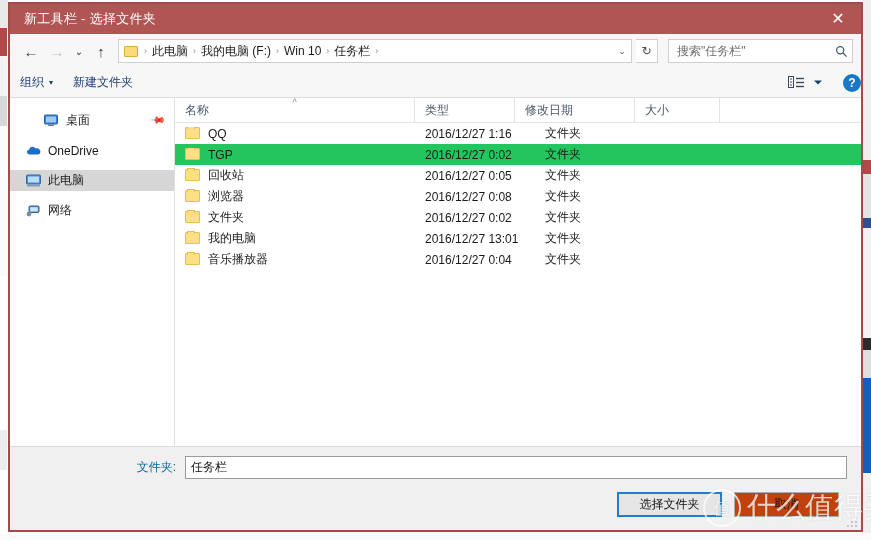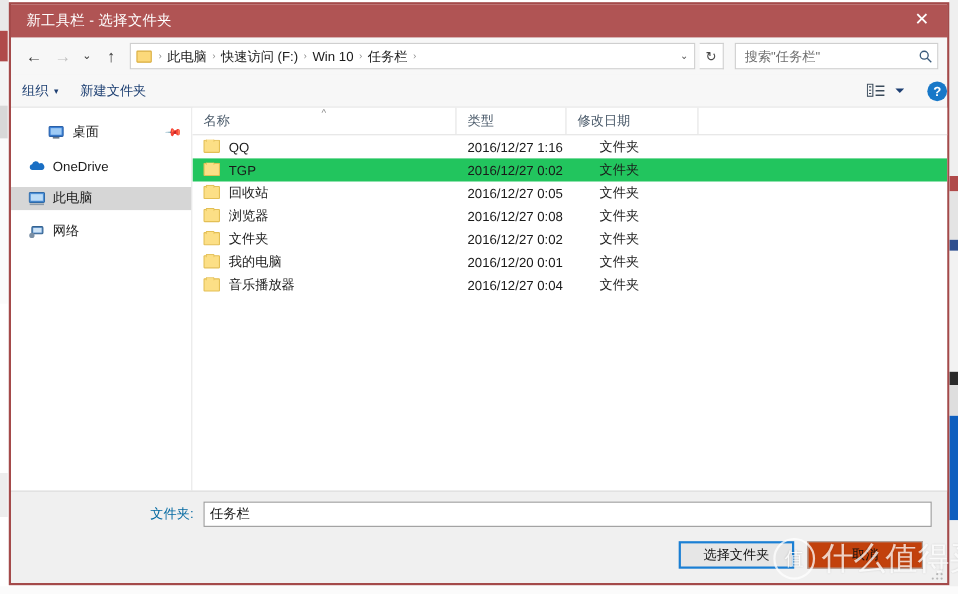--- a/index.html
+++ b/index.html
@@ -249,21 +249,21 @@
     <div class="nav-btn small">⌄</div>
     <div class="nav-btn">↑</div>
 
     <div class="addressbar">
       <div class="addr-folder-icon">
           <i></i>
         </div>
       <span class="crumb-sep">›</span>
       <span class="crumb">此电脑</span>
       <span class="crumb-sep">›</span>
-      <span class="crumb">快速访问 (F:)</span>
+      <span class="crumb">我的电脑 (F:)</span>
       <span class="crumb-sep">›</span>
       <span class="crumb">Win 10</span>
       <span class="crumb-sep">›</span>
       <span class="crumb">任务栏</span>
       <span class="crumb-sep">›</span>
       <div class="addr-chevron">⌄</div>
     </div>
 
     <div class="refresh-btn">↻</div>
 
@@ -361,20 +361,21 @@
     </div>
 
     <div class="filelist">
       <div class="col-head">
         <div class="col c-name">
           <span class="sort-caret">^</span>
           <span>名称</span>
         </div>
         <div class="col c-type">类型</div>
         <div class="col c-date">修改日期</div>
+        <div class="col c-size">大小</div>
       </div>
 
       <div class="rows">
         <div class="row">
           <div class="cell cell-name">
             <span class="fico">
                 <i></i>
               </span>
             <span>QQ</span>
           </div>
@@ -431,21 +432,21 @@
           <div class="cell cell-size"></div>
         </div>
 
         <div class="row">
           <div class="cell cell-name">
             <span class="fico">
                 <i></i>
               </span>
             <span>我的电脑</span>
           </div>
-          <div class="cell cell-date">2016/12/20 0:01</div>
+          <div class="cell cell-date">2016/12/27 13:01</div>
           <div class="cell cell-type">文件夹</div>
           <div class="cell cell-size"></div>
         </div>
 
         <div class="row">
           <div class="cell cell-name">
             <span class="fico">
                 <i></i>
               </span>
             <span>音乐播放器</span>

